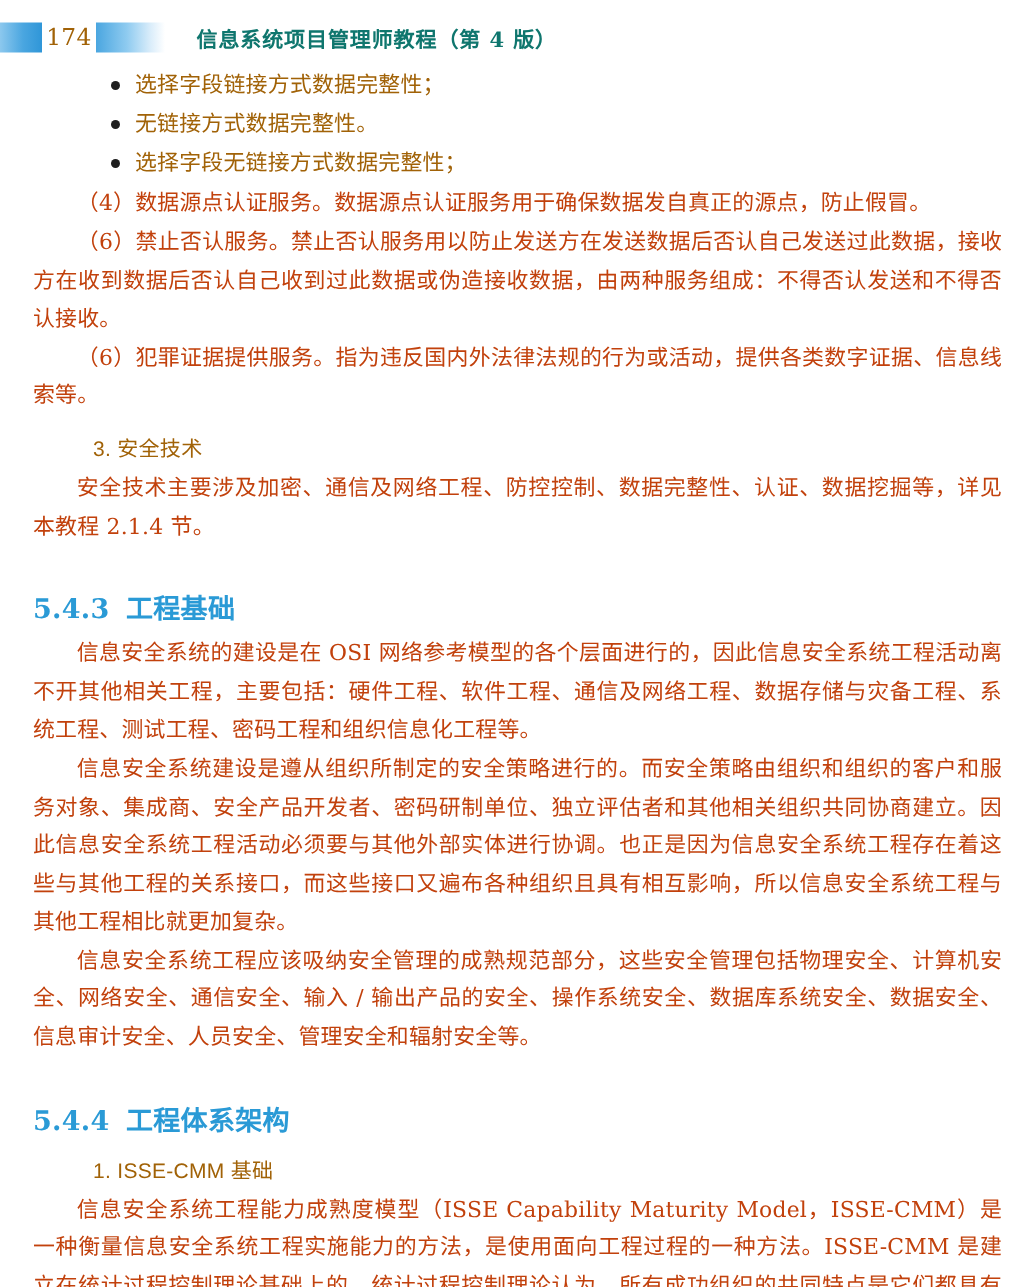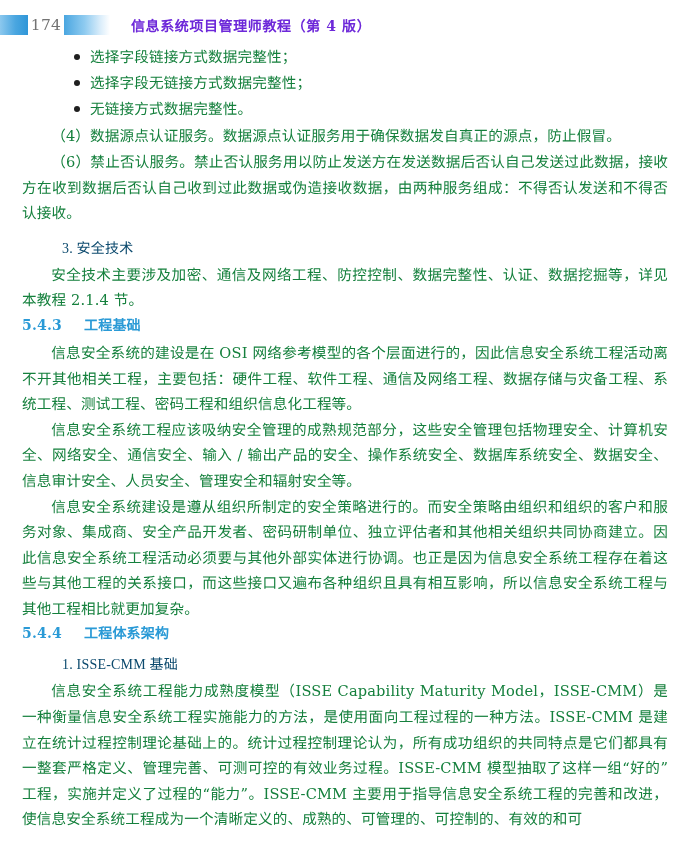--- a/index.html
+++ b/index.html
@@ -38,105 +38,105 @@
     height: 20px;
     background: linear-gradient(to right, #8cc8ee 0%, #4aa6e0 55%, #2f96d8 100%);
     flex: 0 0 auto;
   }
   .hdr-pageno {
     flex: 0 0 auto;
     width: 36px;
     text-align: center;
     font-family: "DejaVu Serif", "Liberation Serif", serif;
     font-size: 15.5px;
-    color: #737373;
+    color: #a16207;
     letter-spacing: 0.3px;
   }
   .hdr-bar-right {
     width: 46px;
     height: 20px;
     background: linear-gradient(to right, #4aa6e0 0%, #8fcbf0 45%, #d8ecfa 78%, #ffffff 100%);
     flex: 0 0 auto;
   }
   .hdr-title {
     flex: 1 1 auto;
     padding-left: 21px;
     font-family: "DejaVu Serif", "Liberation Serif", serif;
     font-weight: bold;
     font-size: 14px;
-    color: #6d28d9;
+    color: #0f766e;
     letter-spacing: 0.6px;
     white-space: nowrap;
   }
 
   
   .body-area {
     position: absolute;
     top: 44px;
     left: 22px;
     width: 646px;
   }
 
   p.para {
     margin: 0;
     font-size: 14.6px;
     line-height: 25.6px;
     text-align: justify;
     text-justify: inter-ideograph;
     text-indent: 2em;
-    color: #15803d;
+    color: #c2410c;
     letter-spacing: 0.15px;
   }
 
   
   ul.bullets {
     list-style: none;
     margin: 0 0 2px 0;
     padding: 0;
   }
   ul.bullets li {
     position: relative;
     padding-left: 68px;
     font-size: 14.6px;
     line-height: 25.8px;
-    color: #15803d;
+    color: #a16207;
     letter-spacing: 0.15px;
   }
   ul.bullets li .dot {
     position: absolute;
     left: 52px;
     top: 10px;
     width: 6px;
     height: 6px;
     border-radius: 50%;
     background: #1f1f1f;
   }
 
   
   h2.sec-heading {
-    margin: 1px 0 6px 0;
+    margin: 27px 0 6px 0;
     padding-left: 0;
     font-family: "DejaVu Serif", "Liberation Serif", serif;
     font-weight: bold;
-    font-size: 14px;
+    font-size: 18px;
     color: #2a9ad6;
     letter-spacing: 0.2px;
   }
   h2.sec-heading .num {
     display: inline-block;
     min-width: 62px;
   }
 
   h3.sub-heading {
     margin: 11px 0 5px 0;
     padding-left: 40px;
-    font-family: Liberation Serif, serif;
+    font-family: Liberation Sans, sans-serif;
     font-weight: normal;
     font-size: 14px;
-    color: #0c4a6e;
+    color: #a16207;
     letter-spacing: 0.2px;
   }
 </style>
 </head>
 <body>
 
 <div class="page">
 
   <div class="header">
     <div class="hdr-bar-left"></div>
@@ -147,42 +147,43 @@
 
   <div class="body-area">
 
     <ul class="bullets">
       <li>
         <span class="dot"></span>
         <span>选择字段链接方式数据完整性；</span>
       </li>
       <li>
         <span class="dot"></span>
-        <span>选择字段无链接方式数据完整性；</span>
+        <span>无链接方式数据完整性。</span>
       </li>
       <li>
         <span class="dot"></span>
-        <span>无链接方式数据完整性。</span>
+        <span>选择字段无链接方式数据完整性；</span>
       </li>
     </ul>
 
     <p class="para">（4）数据源点认证服务。数据源点认证服务用于确保数据发自真正的源点，防止假冒。</p>
     <p class="para">（6）禁止否认服务。禁止否认服务用以防止发送方在发送数据后否认自己发送过此数据，接收方在收到数据后否认自己收到过此数据或伪造接收数据，由两种服务组成：不得否认发送和不得否认接收。</p>
+    <p class="para">（6）犯罪证据提供服务。指为违反国内外法律法规的行为或活动，提供各类数字证据、信息线索等。</p>
 
     <h3 class="sub-heading">3. 安全技术</h3>
 
     <p class="para">安全技术主要涉及加密、通信及网络工程、防控控制、数据完整性、认证、数据挖掘等，详见本教程 2.1.4 节。</p>
 
     <h2 class="sec-heading">
       <span class="num">5.4.3</span><span>工程基础</span>
     </h2>
 
     <p class="para">信息安全系统的建设是在 OSI 网络参考模型的各个层面进行的，因此信息安全系统工程活动离不开其他相关工程，主要包括：硬件工程、软件工程、通信及网络工程、数据存储与灾备工程、系统工程、测试工程、密码工程和组织信息化工程等。</p>
+    <p class="para">信息安全系统建设是遵从组织所制定的安全策略进行的。而安全策略由组织和组织的客户和服务对象、集成商、安全产品开发者、密码研制单位、独立评估者和其他相关组织共同协商建立。因此信息安全系统工程活动必须要与其他外部实体进行协调。也正是因为信息安全系统工程存在着这些与其他工程的关系接口，而这些接口又遍布各种组织且具有相互影响，所以信息安全系统工程与其他工程相比就更加复杂。</p>
     <p class="para">信息安全系统工程应该吸纳安全管理的成熟规范部分，这些安全管理包括物理安全、计算机安全、网络安全、通信安全、输入 / 输出产品的安全、操作系统安全、数据库系统安全、数据安全、信息审计安全、人员安全、管理安全和辐射安全等。</p>
-    <p class="para">信息安全系统建设是遵从组织所制定的安全策略进行的。而安全策略由组织和组织的客户和服务对象、集成商、安全产品开发者、密码研制单位、独立评估者和其他相关组织共同协商建立。因此信息安全系统工程活动必须要与其他外部实体进行协调。也正是因为信息安全系统工程存在着这些与其他工程的关系接口，而这些接口又遍布各种组织且具有相互影响，所以信息安全系统工程与其他工程相比就更加复杂。</p>
 
     <h2 class="sec-heading">
       <span class="num">5.4.4</span><span>工程体系架构</span>
     </h2>
 
 
     <h3 class="sub-heading">1. ISSE-CMM 基础</h3>
 
     <p class="para">信息安全系统工程能力成熟度模型（ISSE Capability Maturity Model，ISSE-CMM）是一种衡量信息安全系统工程实施能力的方法，是使用面向工程过程的一种方法。ISSE-CMM 是建立在统计过程控制理论基础上的。统计过程控制理论认为，所有成功组织的共同特点是它们都具有一整套严格定义、管理完善、可测可控的有效业务过程。ISSE-CMM 模型抽取了这样一组“好的”工程，实施并定义了过程的“能力”。ISSE-CMM 主要用于指导信息安全系统工程的完善和改进，使信息安全系统工程成为一个清晰定义的、成熟的、可管理的、可控制的、有效的和可</p>
 

